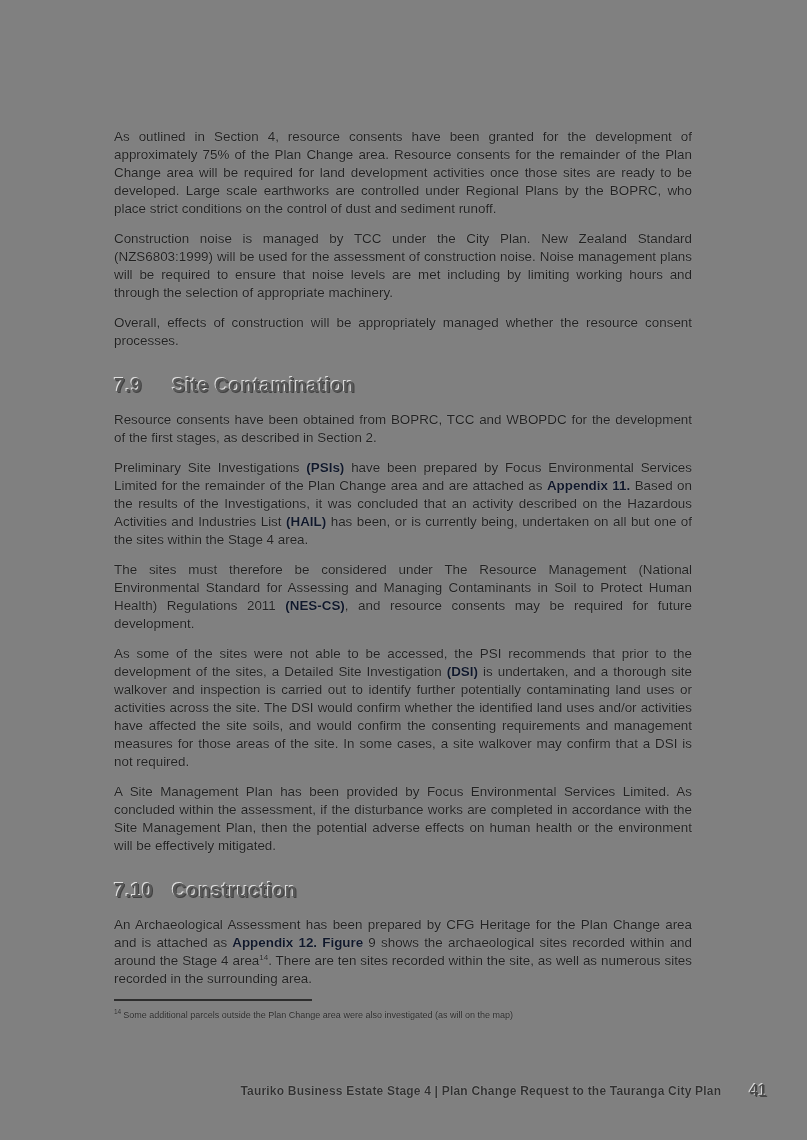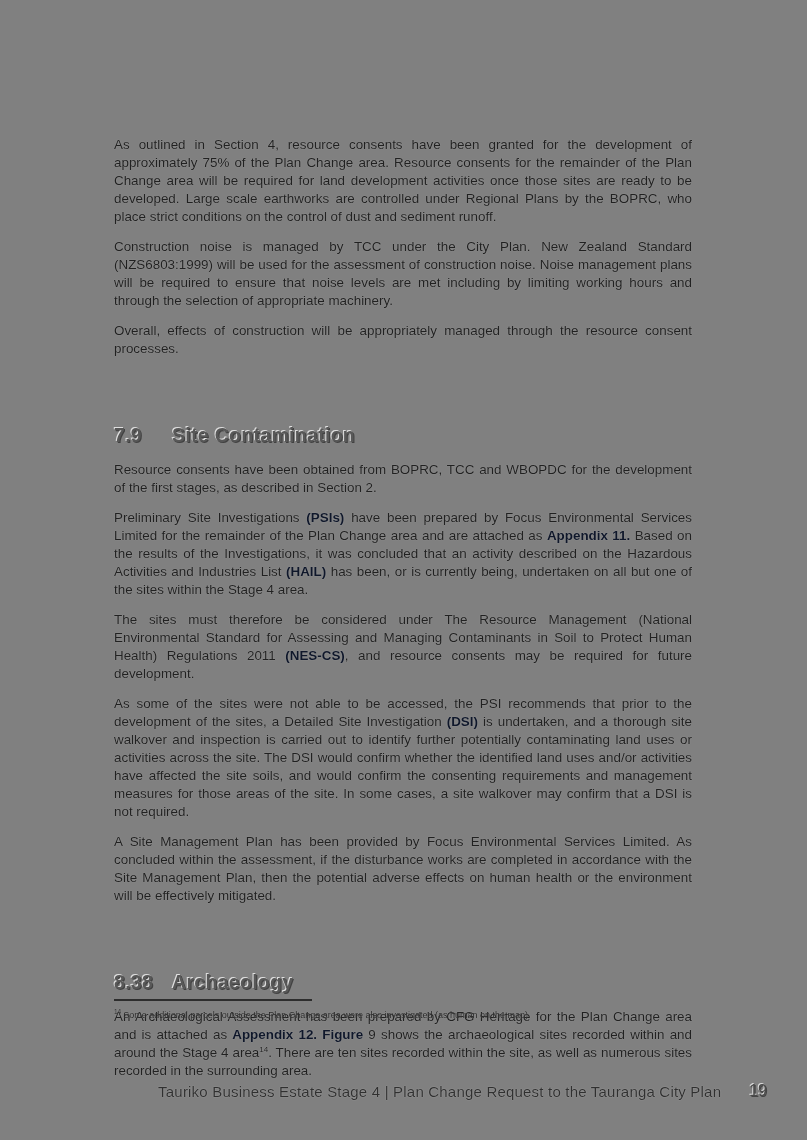--- a/index.html
+++ b/index.html
@@ -14,21 +14,21 @@
     overflow: hidden;
     font-family: "Liberation Sans", sans-serif;
   }
   .page-content {
     position: absolute;
     left: 114px;
     top: 128px;
     width: 578px;
   }
   .page-content p.body-para {
-    margin: 8px 0 12px;
+    margin: 0 0 12px;
     font-size: 13.4px;
     line-height: 18px;
     text-align: justify;
     color: #212121;
     text-shadow: 0 0 1px rgba(255,255,255,0.35);
   }
   .page-content p.body-para b {
     font-weight: bold;
     color: #0f172a;
   }
@@ -37,21 +37,20 @@
     font-size: 19.5px;
     line-height: 22px;
     font-weight: bold;
     color: #585858;
     letter-spacing: 0.3px;
     text-shadow: -1px -1px 0 rgba(255,255,255,0.75), 1px 1px 0 rgba(55,55,55,0.85);
   }
   h2.section-heading .hnum {
     display: inline-block;
     width: 58px;
-    margin-top: 42px;
   }
   sup.ref {
     font-size: 8px;
     line-height: 0;
     vertical-align: super;
   }
   .footnote {
     position: absolute;
     left: 114px;
     top: 999px;
@@ -77,22 +76,22 @@
     position: absolute;
     left: 114px;
     right: 40px;
     top: 1082px;
     display: flex;
     justify-content: flex-end;
     align-items: center;
     gap: 28px;
   }
   .footer-title {
-    font-size: 15px;
-    font-weight: normal;
+    font-size: 12px;
+    font-weight: bold;
     color: #303030;
     text-shadow: 0 0 1px rgba(255,255,255,0.5);
     letter-spacing: 0.2px;
   }
   .page-number {
     font-size: 16px;
     color: #4a4a4a;
     text-shadow: -1px -1px 0 rgba(255,255,255,0.7), 1px 1px 0 rgba(55,55,55,0.8);
   }
 </style>
@@ -100,47 +99,47 @@
 <body>
 
 <main class="page">
 
   <section class="page-content">
 
     <p class="body-para">As outlined in Section 4, resource consents have been granted for the development of approximately 75% of the Plan Change area. Resource consents for the remainder of the Plan Change area will be required for land development activities once those sites are ready to be developed. Large scale earthworks are controlled under Regional Plans by the BOPRC, who place strict conditions on the control of dust and sediment runoff.</p>
 
     <p class="body-para">Construction noise is managed by TCC under the City Plan. New Zealand Standard (NZS6803:1999) will be used for the assessment of construction noise. Noise management plans will be required to ensure that noise levels are met including by limiting working hours and through the selection of appropriate machinery.</p>
 
-    <p class="body-para">Overall, effects of construction will be appropriately managed through the resource consent processes.</p>
+    <p class="body-para">Overall, effects of construction will be appropriately managed whether the resource consent processes.</p>
 
     <h2 class="section-heading">
       <span class="hnum">7.9</span><span>Site Contamination</span>
     </h2>
 
     <p class="body-para">Resource consents have been obtained from BOPRC, TCC and WBOPDC for the development of the first stages, as described in Section 2.</p>
 
     <p class="body-para"><span>Preliminary Site Investigations </span><b>(PSIs)</b><span> have been prepared by Focus Environmental Services Limited for the remainder of the Plan Change area and are attached as </span><b>Appendix 11.</b><span> Based on the results of the Investigations, it was concluded that an activity described on the Hazardous Activities and Industries List </span><b>(HAIL)</b><span> has been, or is currently being, undertaken on all but one of the sites within the Stage 4 area.</span></p>
 
     <p class="body-para"><span>The sites must therefore be considered under The Resource Management (National Environmental Standard for Assessing and Managing Contaminants in Soil to Protect Human Health) Regulations 2011 </span><b>(NES-CS)</b><span>, and resource consents may be required for future development.</span></p>
 
     <p class="body-para"><span>As some of the sites were not able to be accessed, the PSI recommends that prior to the development of the sites, a Detailed Site Investigation </span><b>(DSI)</b><span> is undertaken, and a thorough site walkover and inspection is carried out to identify further potentially contaminating land uses or activities across the site. The DSI would confirm whether the identified land uses and/or activities have affected the site soils, and would confirm the consenting requirements and management measures for those areas of the site. In some cases, a site walkover may confirm that a DSI is not required.</span></p>
 
     <p class="body-para">A Site Management Plan has been provided by Focus Environmental Services Limited. As concluded within the assessment, if the disturbance works are completed in accordance with the Site Management Plan, then the potential adverse effects on human health or the environment will be effectively mitigated.</p>
 
     <h2 class="section-heading">
-      <span class="hnum">8.38</span><span>Archaeology</span>
+      <span class="hnum">7.10</span><span>Construction</span>
     </h2>
 
     <p class="body-para"><span>An Archaeological Assessment has been prepared by CFG Heritage for the Plan Change area and is attached as </span><b>Appendix 12. Figure</b><span> 9 shows the archaeological sites recorded within and around the Stage 4 area</span><sup class="ref">14</sup><span>. There are ten sites recorded within the site, as well as numerous sites recorded in the surrounding area.</span></p>
 
   </section>
 
   <aside class="footnote">
     <div class="footnote-rule"></div>
-    <p class="footnote-text"><sup>14</sup><span>Some additional parcels outside the Plan Change area were also investigated (as human on the map)</span></p>
+    <p class="footnote-text"><sup>14</sup><span>Some additional parcels outside the Plan Change area were also investigated (as will on the map)</span></p>
   </aside>
 
   <footer class="page-footer">
     <span class="footer-title">Tauriko Business Estate Stage 4 | Plan Change Request to the Tauranga City Plan</span>
-    <span class="page-number">19</span>
+    <span class="page-number">41</span>
   </footer>
 
 </main>
 
 </body></html>

